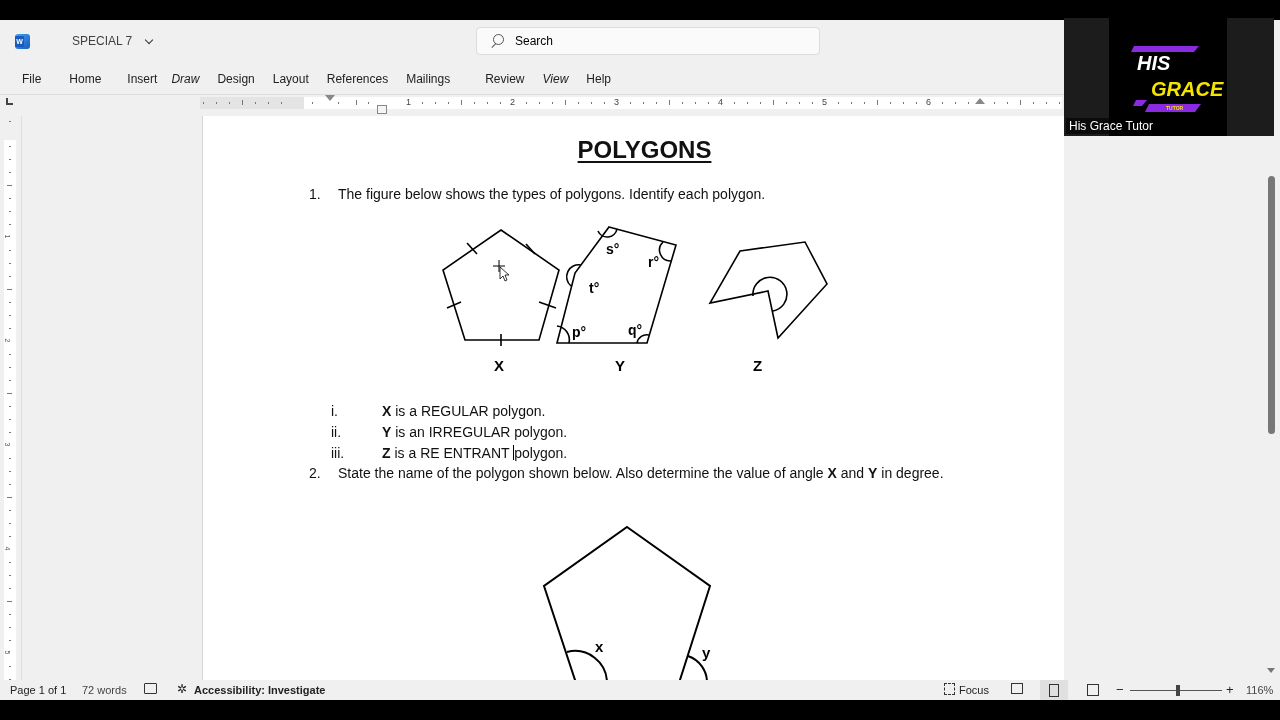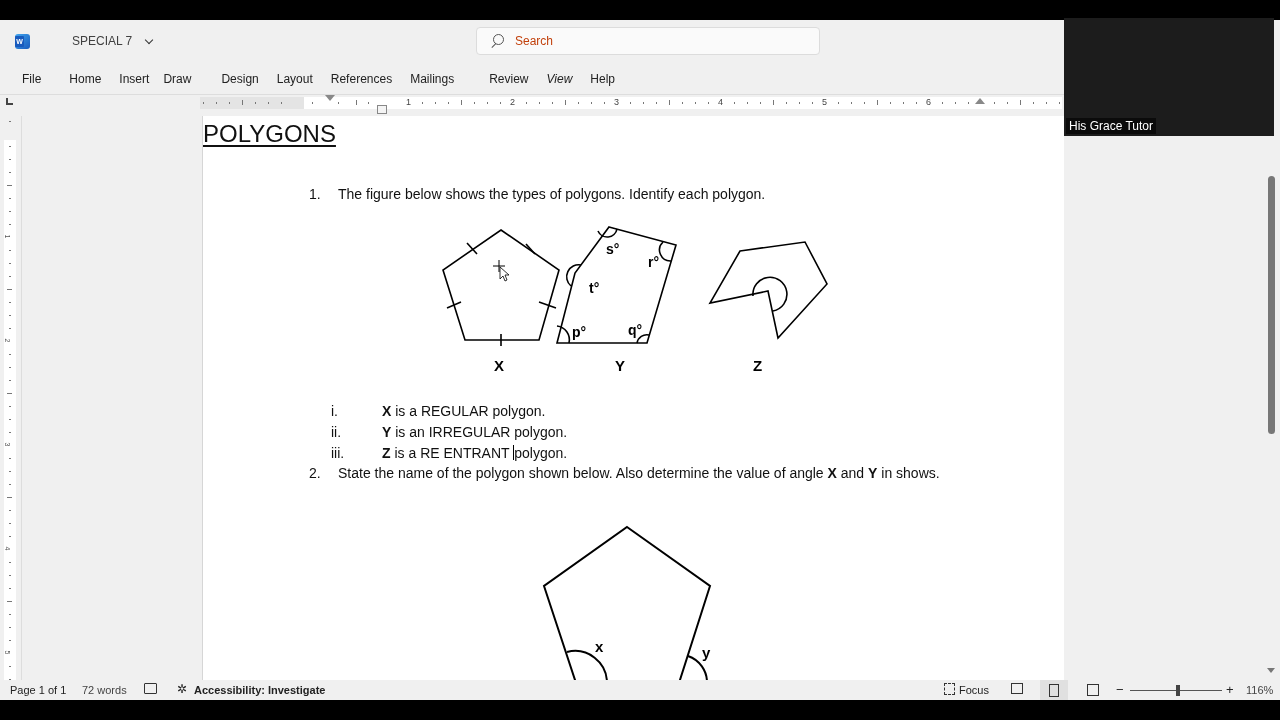--- a/index.html
+++ b/index.html
@@ -9,40 +9,40 @@
   .app { position: absolute; left: 0; top: 20px; width: 1280px; height: 680px; background: #f0f0f0; }
   .titlebar { position: absolute; left: 0; top: 0; width: 1280px; height: 42px; }
   .word-logo { position: absolute; left: 15px; top: 14px; width: 15px; height: 15px; border-radius: 3px; background: linear-gradient(135deg,#41a5ee,#185abd); }
   .word-logo span { position: absolute; left: 0; top: 2px; width: 9px; height: 11px; background: #185abd; color: #fff; font-size: 7px; font-weight: bold; line-height: 11px; text-align: center; border-radius: 1px; }
   .doc-title { position: absolute; left: 52px; top: 14px; font-size: 12px; color: #404040; display: flex; align-items: center; gap: 12px; cursor: pointer; margin-left: 20px; }
   .chev { width: 6px; height: 6px; border-right: 1.3px solid #333; border-bottom: 1.3px solid #333; transform: rotate(45deg); margin-top: -3px; margin-left: 2px; }
   .search { position: absolute; left: 476px; top: 7px; width: 344px; height: 28px; background: #fafafa; border: 1px solid #dcdcdc; border-radius: 4px; display: flex; align-items: center; padding-left: 12px; gap: 10px; }
   .search-icon { width: 16px; height: 16px; position: relative; }
   .search-icon::before { content: ""; position: absolute; right: 1px; top: 1px; width: 9px; height: 9px; border: 1.3px solid #555; border-radius: 50%; }
   .search-icon::after { content: ""; position: absolute; left: 2px; bottom: 3px; width: 6px; height: 1.3px; background: #555; transform: rotate(-45deg); }
-  .search-placeholder { font-size: 12px; color: #c2410c; }
+  .search-placeholder { font-size: 12px; color: #000000; }
   .menubar { position: absolute; left: 0; top: 48px; height: 22px; display: flex; align-items: center; }
   .menu-item { font-size: 12px; color: #222; padding: 0 7px; cursor: pointer; }
   .ruler-row { position: absolute; left: 0; top: 74px; width: 1064px; height: 18px; border-top: 1px solid #ddd; }
   .ruler-corner { position: absolute; left: 6px; top: 3px; width: 7px; height: 7px; border-left: 2px solid #444; border-bottom: 2px solid #444; }
   .hruler { position: absolute; left: 200px; top: 2px; width: 862px; height: 12px; background: #e4e4e4; }
   .hruler .white { position: absolute; left: 104px; top: 0; width: 758px; height: 12px; background: #fff; }
   .tick { position: absolute; top: 5px; width: 1px; height: 2px; background: #777; }
   .tick.half { top: 3px; height: 5px; }
   .num { position: absolute; top: 0; font-size: 9px; color: #444; transform: translateX(-3px); }
   .indent-top { position: absolute; left: 325px; top: 0; width: 0; height: 0; border-left: 5px solid transparent; border-right: 5px solid transparent; border-top: 6px solid #888; }
   .indent-bot { position: absolute; top: 10px; width: 10px; height: 9px; border: 1px solid #888; background: #f4f4f4; }
   .vruler { position: absolute; left: 0; top: 96px; width: 22px; height: 584px; border-right: 1px solid #ddd; }
   .vruler .white { position: absolute; left: 4px; top: 24px; width: 12px; height: 560px; background: #fff; }
   .vtick { position: absolute; left: 9px; width: 2px; height: 1px; background: #777; }
   .vnum { position: absolute; left: 6px; font-size: 7px; color: #555; transform: rotate(90deg); }
   .canvas { position: absolute; left: 22px; top: 96px; width: 1042px; height: 564px; overflow: hidden; }
   .page { position: absolute; left: 180px; top: 0; width: 883px; height: 600px; background: #fff; border-left: 1px solid #d6d6d6; border-right: 1px solid #d6d6d6; }
   .doc-text { font-family: "Liberation Sans", sans-serif; color: #111; }
-  .heading { position: absolute; left: 0; width: 883px; top: 4px; text-align: left; font-size: 24px; font-weight: normal; text-decoration: underline; text-underline-offset: 3px; }
+  .heading { position: absolute; left: 0; width: 883px; top: 20px; text-align: center; font-size: 24px; font-weight: bold; text-decoration: underline; text-underline-offset: 3px; }
   .q { position: absolute; font-size: 14px; }
   .q .qn { position: absolute; left: 0; }
   .q .qt { position: absolute; left: 29px; white-space: nowrap; }
   .sub { position: absolute; font-size: 14px; white-space: nowrap; }
   .sub .sn { position: absolute; left: 0; }
   .sub .st { position: absolute; left: 51px; }
   .caret { display: inline-block; width: 1px; height: 15px; background: #000; vertical-align: -2px; }
   .figure { position: absolute; }
   .vscroll { position: absolute; left: 1268px; top: 176px; width: 7px; height: 258px; background: #777; border-radius: 4px; }
   .scroll-down { position: absolute; left: 1267px; top: 648px; width: 0; height: 0; border-left: 4px solid transparent; border-right: 4px solid transparent; border-top: 5px solid #777; }
@@ -71,23 +71,23 @@
       <span class="chev"></span>
     </div>
     <div class="search">
       <span class="search-icon"></span>
       <span class="search-placeholder">Search</span>
     </div>
   </div>
 
   <div class="menubar" style="left:15px;">
     <span class="menu-item" style="margin-right:14px;">File</span>
-    <span class="menu-item" style="margin-right:4px;">Home</span>
+    <span class="menu-item" style="margin-right:12px;">Home</span>
     <span class="menu-item" style="">Insert</span>
-    <span class="menu-item" style="margin-right:16px;">Draw</span>
+    <span class="menu-item" style="margin-right:4px;font-style:italic;">Draw</span>
     <span class="menu-item" style="margin-right:4px;">Design</span>
     <span class="menu-item" style="margin-right:4px;">Layout</span>
     <span class="menu-item" style="margin-right:4px;">References</span>
     <span class="menu-item" style="margin-right:21px;">Mailings</span>
     <span class="menu-item" style="margin-right:4px;">Review</span>
     <span class="menu-item" style="margin-right:4px;font-style:italic;">View</span>
     <span class="menu-item">Help</span>
   </div>
 
   <div class="ruler-row">
@@ -263,21 +263,21 @@
         <span class="sn">ii.</span>
         <span class="st"><b>Y</b><span> is an IRREGULAR polygon.</span></span>
       </div>
       <div class="sub" style="left:128px; top:329px;">
         <span class="sn">iii.</span>
         <span class="st"><b>Z</b><span> is a RE ENTRANT </span><span class="caret"></span><span>polygon.</span></span>
       </div>
 
       <div class="q" style="left:106px; top:349px;">
         <span class="qn">2.</span>
-        <span class="qt"><span>State the name of the polygon shown below. Also determine the value of angle </span><b>X</b><span> and </span><b>Y</b><span> in shows.</span></span>
+        <span class="qt"><span>State the name of the polygon shown below. Also determine the value of angle </span><b>X</b><span> and </span><b>Y</b><span> in degree.</span></span>
       </div>
 
       <svg class="figure" style="left:330px; top:400px;" width="210" height="170" viewBox="0 0 210 170">
         <g fill="none" stroke="#000" stroke-width="2">
           <polygon points="94,11 177,70 146,167 43,167 11,70"></polygon>
           <line x1="146" y1="167" x2="193" y2="167"></line>
           <path d="M34,136 A 32 32 0 0 1 74,167"></path>
           <path d="M155,140 A 28 28 0 0 1 174,167"></path>
         </g>
         <g font-family="Liberation Sans, sans-serif" font-weight="bold" font-size="15" fill="#000">
@@ -305,16 +305,26 @@
     <span class="st-item" style="left:1087px; top:4px; width:12px; height:12px; border:1.2px solid #333;"></span>
     <span class="st-item" style="left:1116px; font-size:13px; top:2px;">−</span>
     <div class="zoom-track"></div>
     <div class="zoom-thumb"></div>
     <span class="st-item" style="left:1226px; font-size:13px; top:2px;">+</span>
     <span class="st-item" style="left:1246px; color:#444;">116%</span>
   </div>
 </div>
 
 <div class="video">
+  <div class="inner">
+    <svg width="118" height="118" viewBox="0 0 118 118">
+      <polygon points="25,28 90,28 85,34 22,34" fill="#8a2be2"></polygon>
+      <text x="28" y="52" font-family="Liberation Sans, sans-serif" font-weight="bold" font-style="italic" font-size="20" fill="#fff">HIS</text>
+      <text x="42" y="78" font-family="Liberation Sans, sans-serif" font-weight="bold" font-style="italic" font-size="20" fill="#f5e400">GRACE</text>
+      <polygon points="27,82 38,82 33,88 24,88" fill="#8a2be2"></polygon>
+      <polygon points="40,86 92,86 86,94 36,94" fill="#8a2be2"></polygon>
+      <text x="57" y="92" font-family="Liberation Sans, sans-serif" font-weight="bold" font-size="5" fill="#f5e400">TUTOR</text>
+    </svg>
+  </div>
   <div class="name">His Grace Tutor</div>
 </div>
 
 <div class="bottombar"></div>
 
 </body></html>

